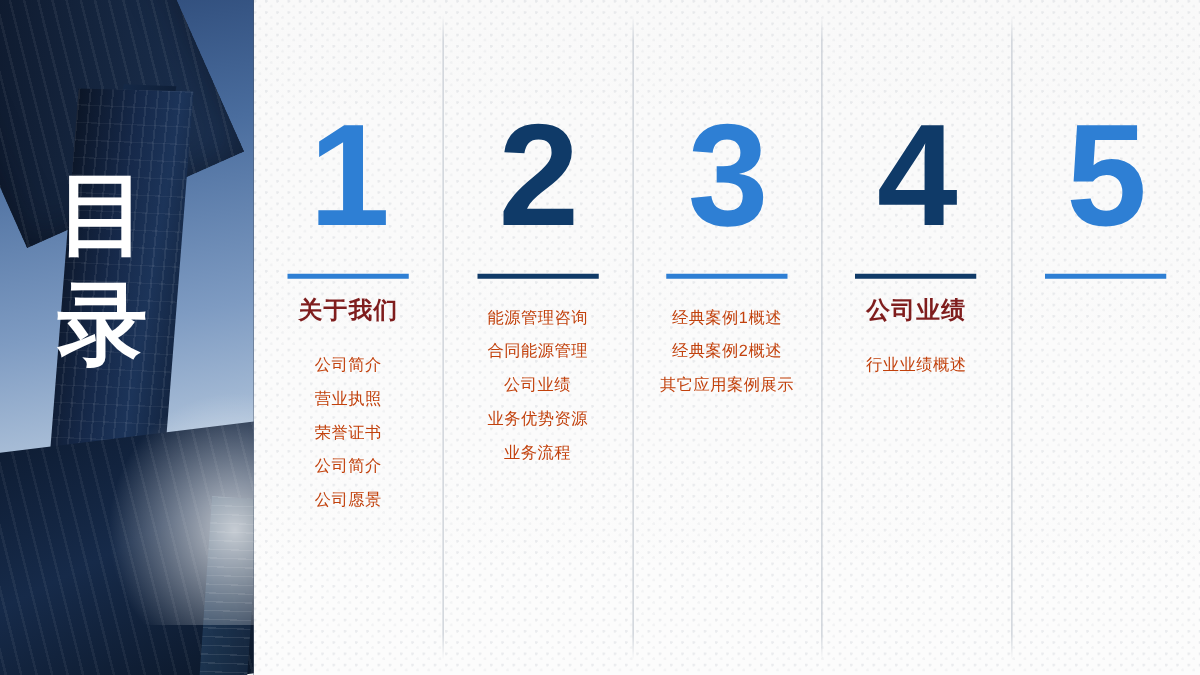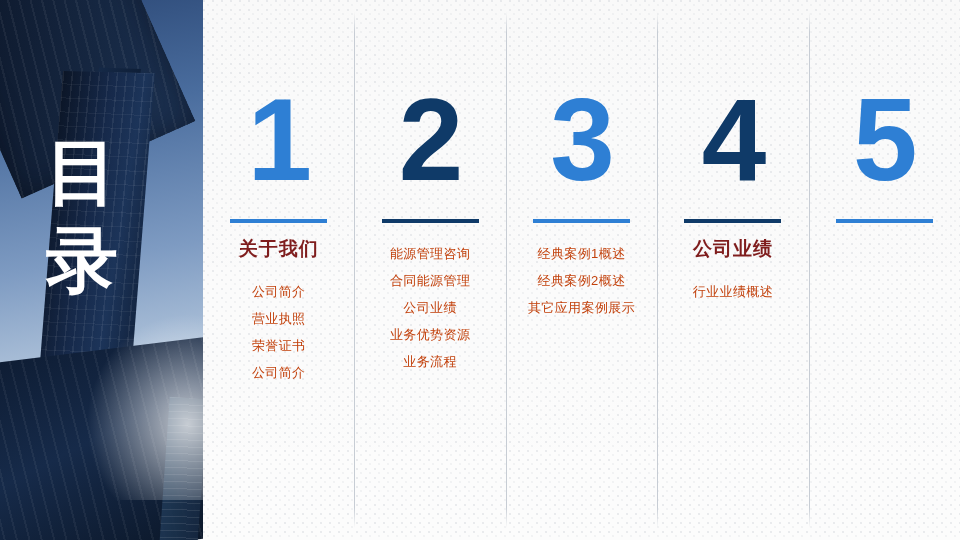--- a/index.html
+++ b/index.html
@@ -280,20 +280,21 @@
 
     <div class="col">
       <div class="num" style="color: rgb(46, 127, 212);">1</div>
       <div class="rule" style="background: rgb(46, 127, 212);"></div>
       <div class="col-title">关于我们</div>
       <ul class="sub-list">
         <li>公司简介</li>
         <li>营业执照</li>
         <li>荣誉证书</li>
         <li>公司简介</li>
+        <li>公司愿景</li>
       </ul>
     </div>
 
     <div class="col">
       <div class="num" style="color: rgb(15, 58, 104);">2</div>
       <div class="rule" style="background: rgb(15, 58, 104);"></div>
       <ul class="sub-list">
         <li>能源管理咨询</li>
         <li>合同能源管理</li>
         <li>公司业绩</li>

